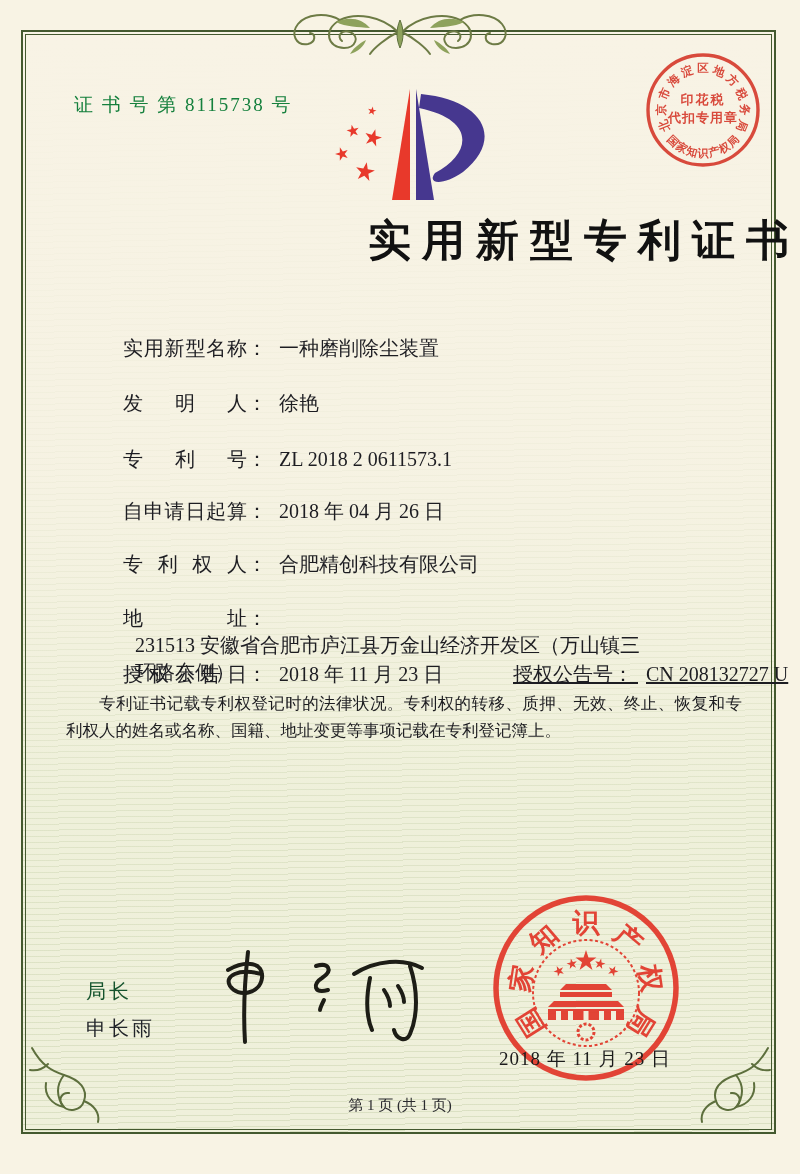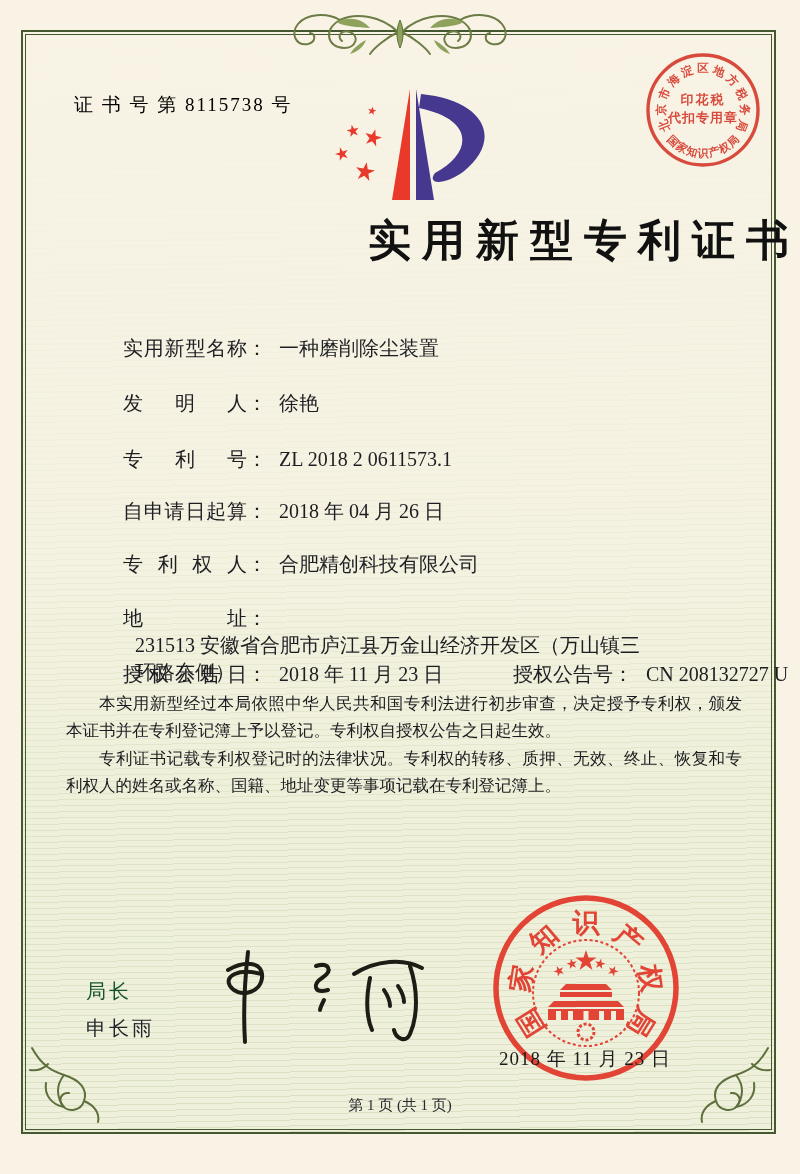--- a/index.html
+++ b/index.html
@@ -11,32 +11,32 @@
   }
   .frame{
     position:absolute;left:21px;top:30px;right:24px;bottom:40px;
     border:2.5px solid #44592f;
     background-color:#eff0db;
     background-image:
       linear-gradient(180deg, rgba(248,243,229,1) 0%, rgba(248,243,229,0.75) 40%, rgba(237,240,215,0.25) 70%, rgba(230,236,202,0) 100%),
       repeating-linear-gradient(179deg, rgba(146,168,108,0.22) 0px, rgba(146,168,108,0.22) 1px, rgba(0,0,0,0) 1px, rgba(0,0,0,0) 6px);
   }
   .frame-inner{position:absolute;inset:2px;border:1px solid #44592f;}
-  .cert-no{position:absolute;left:74px;top:92px;font-size:19px;letter-spacing:2px;color:#000000;}
+  .cert-no{position:absolute;left:74px;top:92px;font-size:19px;letter-spacing:2px;color:#15803d;}
   .logo{position:absolute;left:333px;top:86px;width:170px;height:122px;}
   .tax-stamp{position:absolute;left:644px;top:51px;width:118px;height:118px;opacity:.92;}
   .title{
     position:absolute;left:0;right:0;top:212px;text-align:right;
     font-size:43px;font-weight:bold;letter-spacing:11px;color:#111;
   }
   .field-row{position:absolute;left:75px;right:50px;font-size:20px;color:#1d1d22;margin-left:48px;}
   .f-label{display:inline-block;width:124px;text-align:justify;text-align-last:justify;vertical-align:top;}
   .f-colon{display:inline-block;vertical-align:top;}
   .f-value{display:inline-block;vertical-align:top;margin-left:12px;max-width:520px;line-height:27px;}
-  .grant-group{position:absolute;left:390px;top:0;white-space:nowrap;}
+  .grant-group{position:absolute;left:390px;top:0;white-space:nowrap;text-decoration:underline;}
   .paras{position:absolute;left:66px;right:58px;top:690px;font-size:16.5px;line-height:27.4px;text-align:justify;color:#1c1c20;}
   .paras p{margin:0;text-indent:2em;}
   .director-title{position:absolute;left:86px;top:978px;font-size:20px;letter-spacing:3px;color:#14532d;}
   .director-name{position:absolute;left:86px;top:1015px;font-size:20px;letter-spacing:3px;color:#22252a;}
   .signature{position:absolute;left:212px;top:938px;width:215px;height:118px;}
   .big-seal{position:absolute;left:488px;top:890px;width:196px;height:196px;opacity:.93;}
   .seal-date{position:absolute;left:478px;top:1046px;width:214px;text-align:center;font-size:19px;letter-spacing:1px;color:#1b1b1b;}
   .footer{position:absolute;left:0;right:0;top:1096px;text-align:center;font-size:15px;color:#2a2a2e;}
   .ornament{position:absolute;left:270px;top:4px;width:260px;height:56px;}
   .corner-fl{position:absolute;width:80px;height:84px;}
@@ -148,21 +148,20 @@
 </div>
 <div class="field-row" style="top:661px">
   <span class="f-label">授权公告日</span><span class="f-colon">：</span><span class="f-value">2018 年 11 月 23 日</span>
   <span class="grant-group">
     <span>授权公告号</span><span>：</span>
     <span style="margin-left:8px;font-family:'Liberation Serif',serif">CN 208132727 U</span>
   </span>
 </div>
 
 <div class="paras">
-  <p>本实用新型经过本局依照中华人民共和国专利法进行初步审查，决定授予专利权，颁发本证书并在专利登记簿上予以登记。专利权自授权公告之日起生效。</p>
   <p>专利证书记载专利权登记时的法律状况。专利权的转移、质押、无效、终止、恢复和专利权人的姓名或名称、国籍、地址变更等事项记载在专利登记簿上。</p>
 </div>
 
 <div class="director-title">局长</div>
 <div class="director-name">申长雨</div>
 
 <svg class="signature" viewBox="0 0 215 118">
   <g stroke="#1d1d16" fill="none" stroke-width="4" stroke-linecap="round" stroke-linejoin="round">
     <path d="M 36 14 C 33 40 31 72 33 104"></path>
     <path d="M 16 32 C 34 22 52 24 50 40 C 48 56 26 60 18 48 C 12 38 26 30 50 36"></path>

